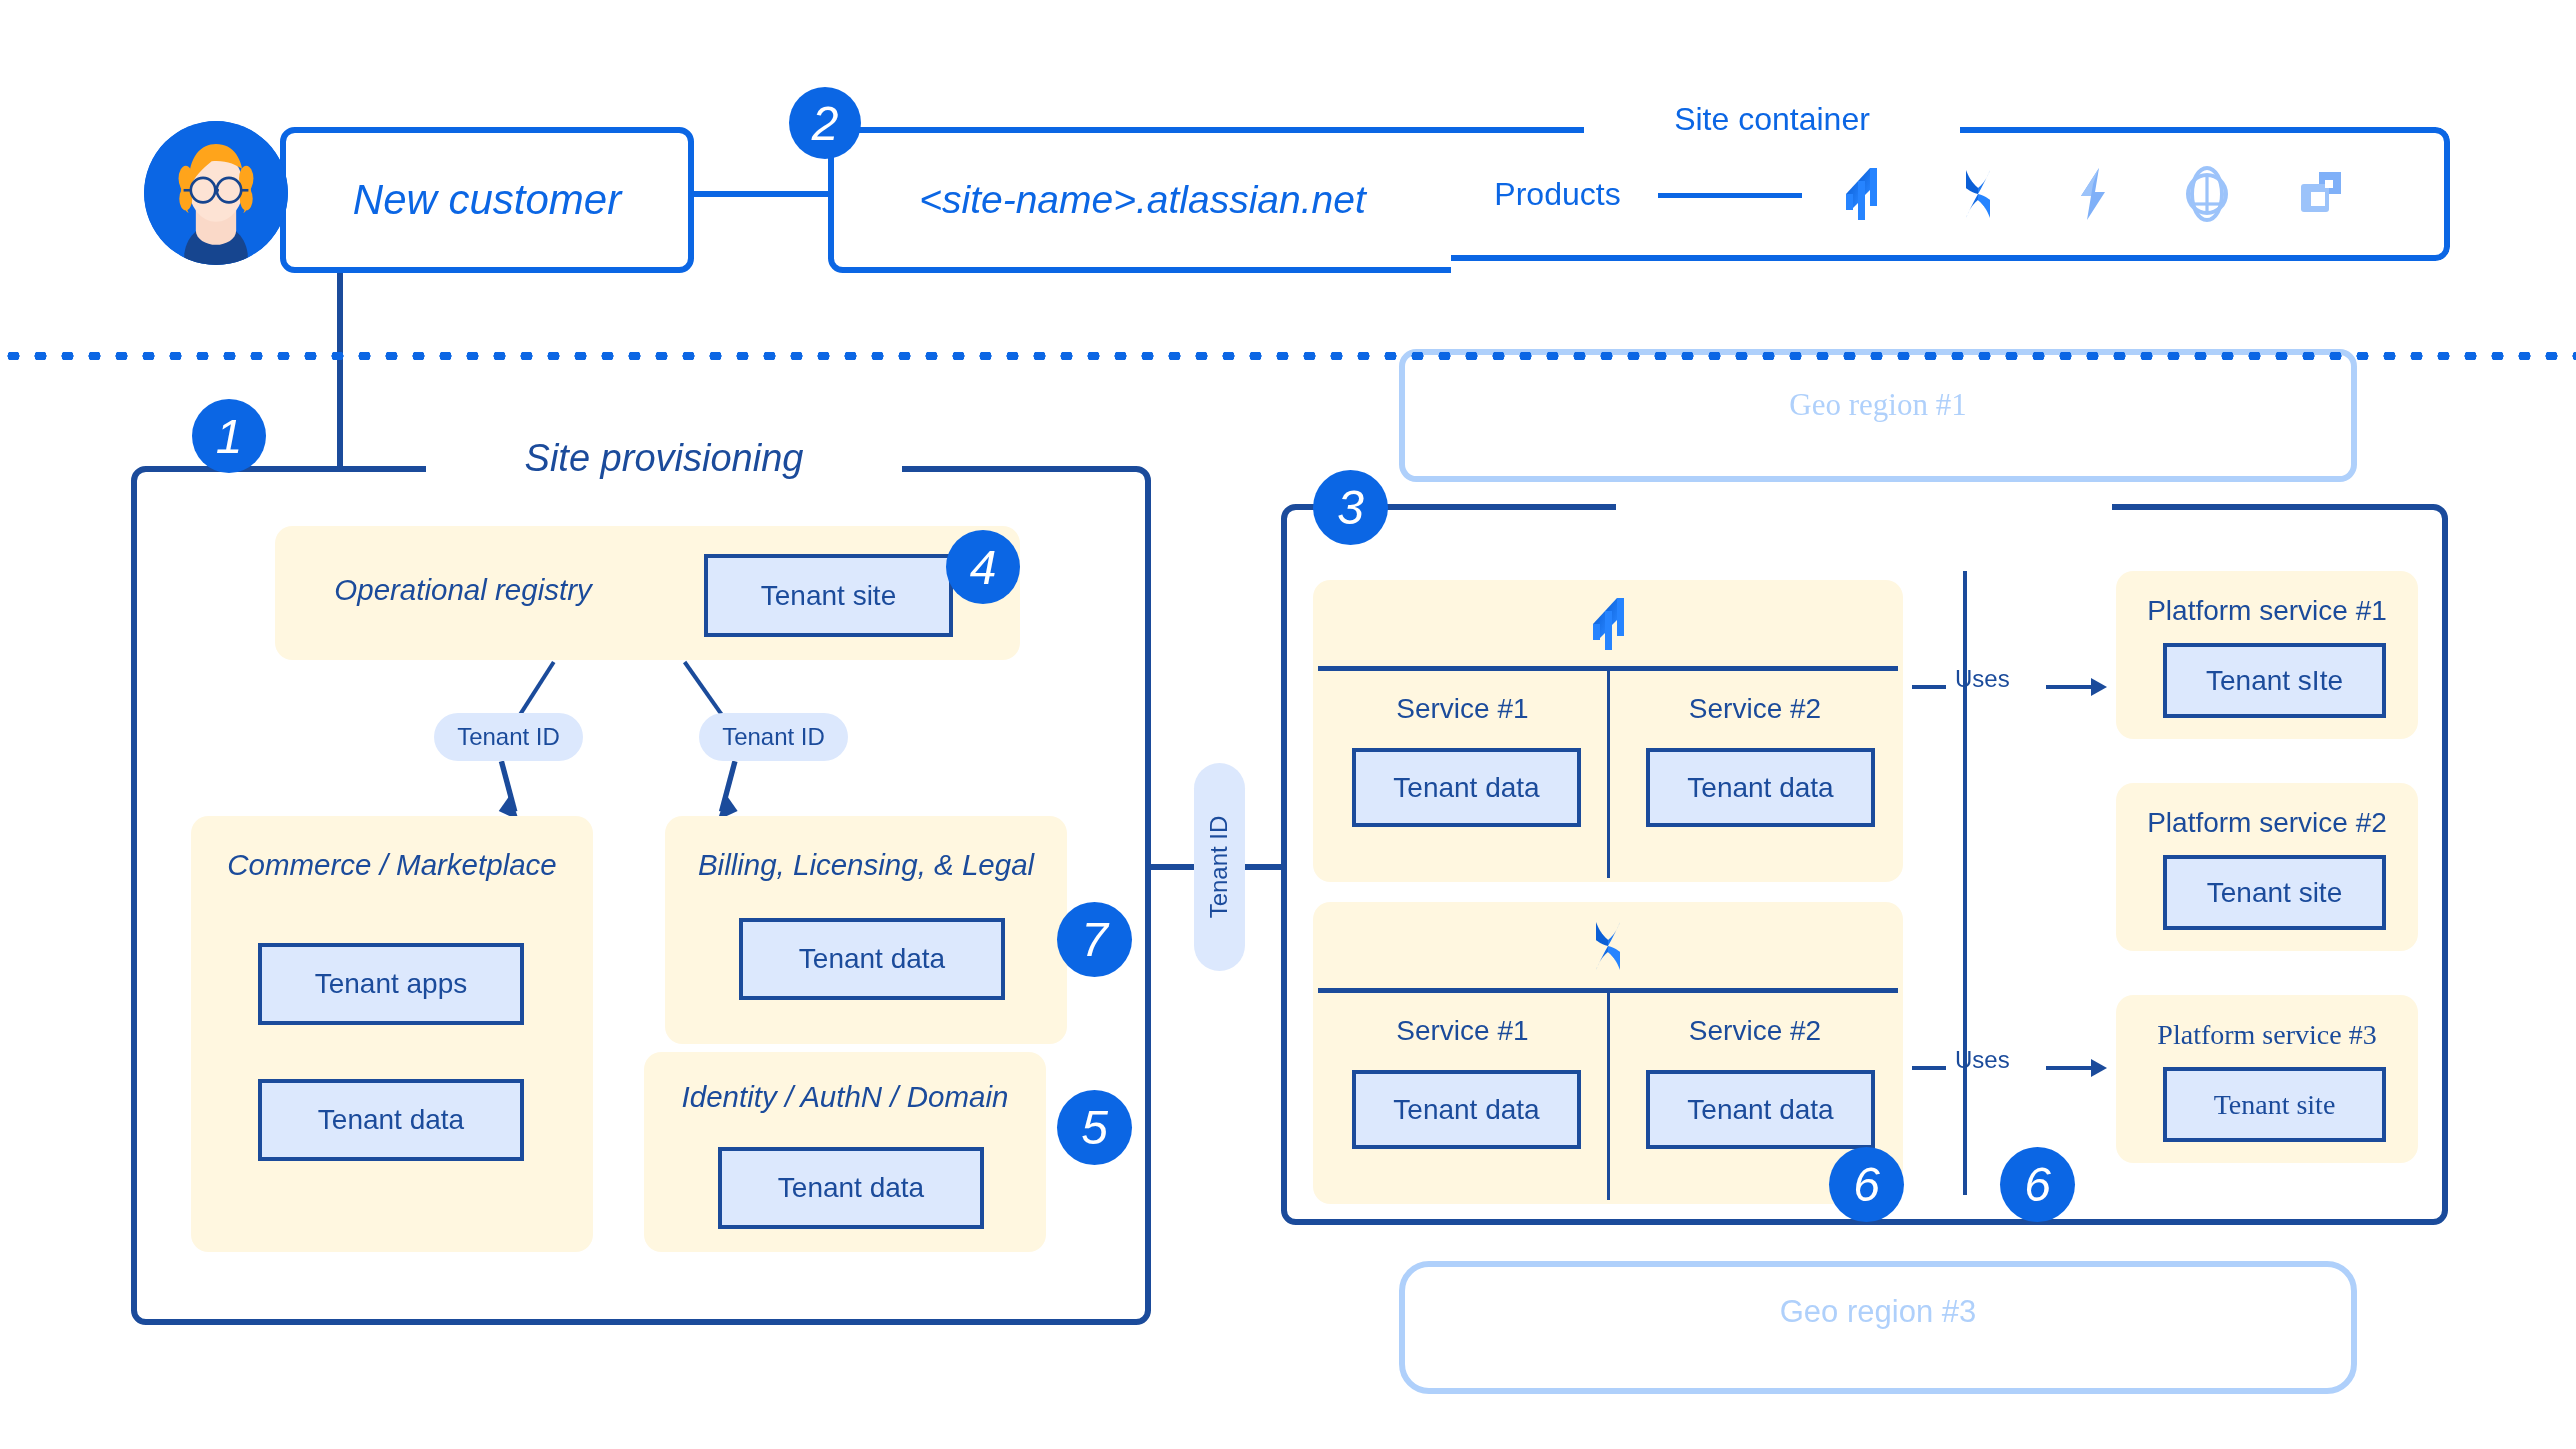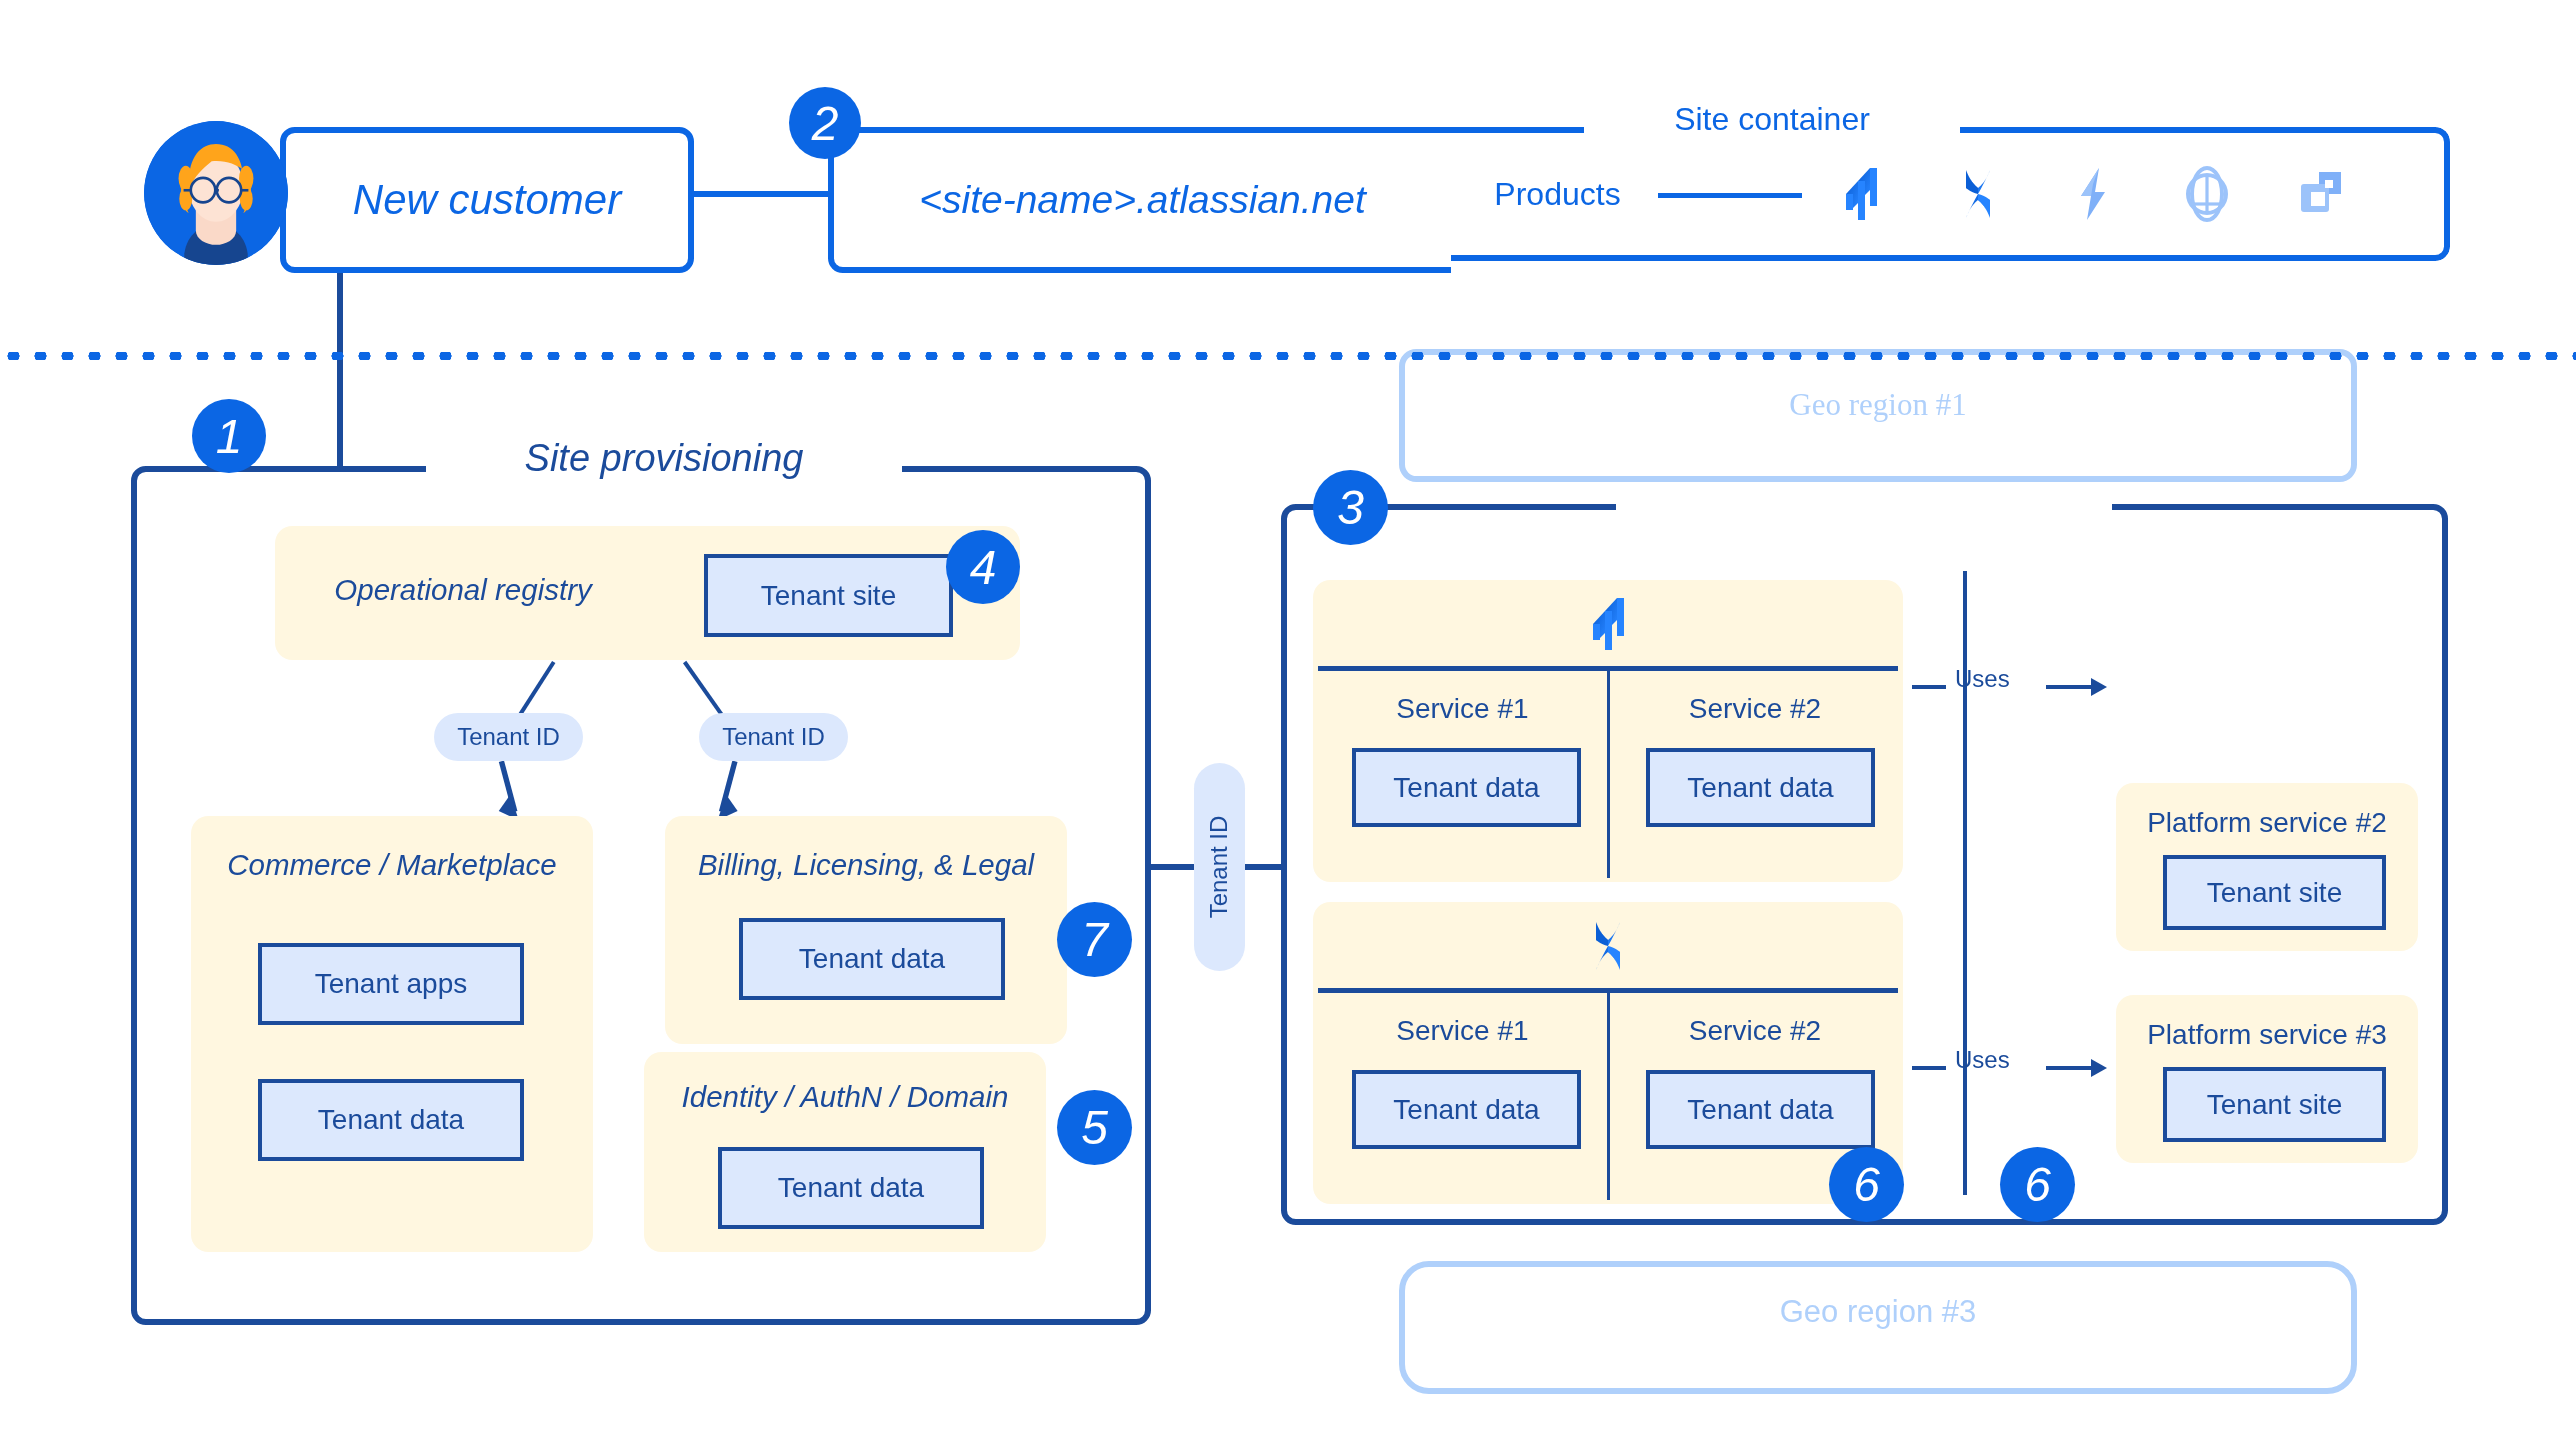--- a/index.html
+++ b/index.html
@@ -376,25 +376,29 @@
   <div class="uses-line" style="left:631px;top:181px;width:34px;"></div>
   <div class="uses-label" style="left:674px;top:161px;">Uses</div>
   <div class="uses-line" style="left:765px;top:181px;width:47px;"></div>
   <div class="uses-arrow" style="left:810px;top:174px;"></div>
 
   <div class="uses-line" style="left:631px;top:562px;width:34px;"></div>
   <div class="uses-label" style="left:674px;top:542px;">Uses</div>
   <div class="uses-line" style="left:765px;top:562px;width:47px;"></div>
   <div class="uses-arrow" style="left:810px;top:555px;"></div>
 
+  <div class="psvc" style="left:835px;top:67px;width:302px;height:168px;">
+    <div class="psvc-title" style="top:24px;">Platform service #1</div>
+    <div class="tbox" style="left:47px;top:72px;width:215px;height:67px;">Tenant sIte</div>
+  </div>
   <div class="psvc" style="left:835px;top:279px;width:302px;height:168px;">
     <div class="psvc-title" style="top:24px;">Platform service #2</div>
     <div class="tbox" style="left:47px;top:72px;width:215px;height:67px;">Tenant site</div>
   </div>
-  <div class="psvc" style="left:835px;top:491px;width:302px;height:168px;">
+  <div class="psvc" style="left:835px;top:491px;width:302px;height:168px;font-family:Liberation Serif, serif;">
     <div class="psvc-title" style="top:24px;">Platform service #3</div>
     <div class="tbox" style="left:47px;top:72px;width:215px;height:67px;">Tenant site</div>
   </div>
 </div>
 
 <div class="badge" style="left:1313px;top:470px;width:75px;height:75px;">3</div>
 
 <div class="badge" style="left:1829px;top:1147px;width:75px;height:75px;">6</div>
 <div class="badge" style="left:2000px;top:1147px;width:75px;height:75px;">6</div>
 

